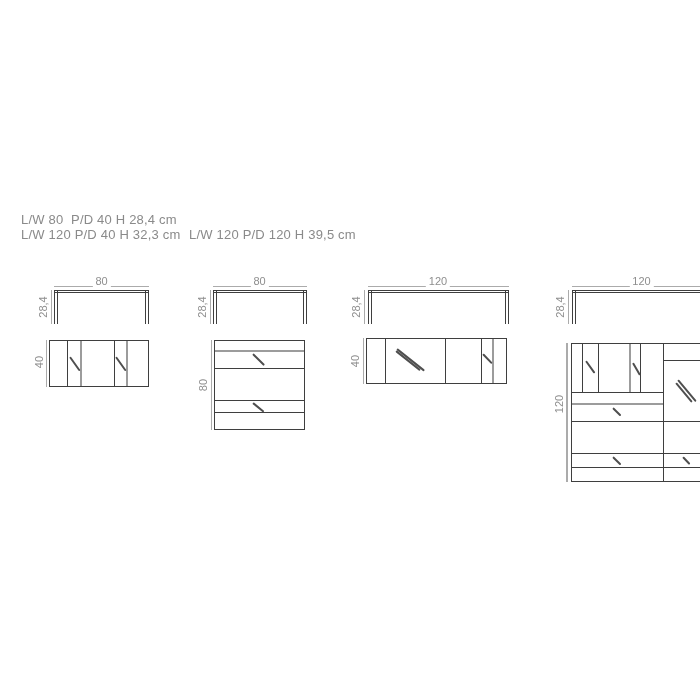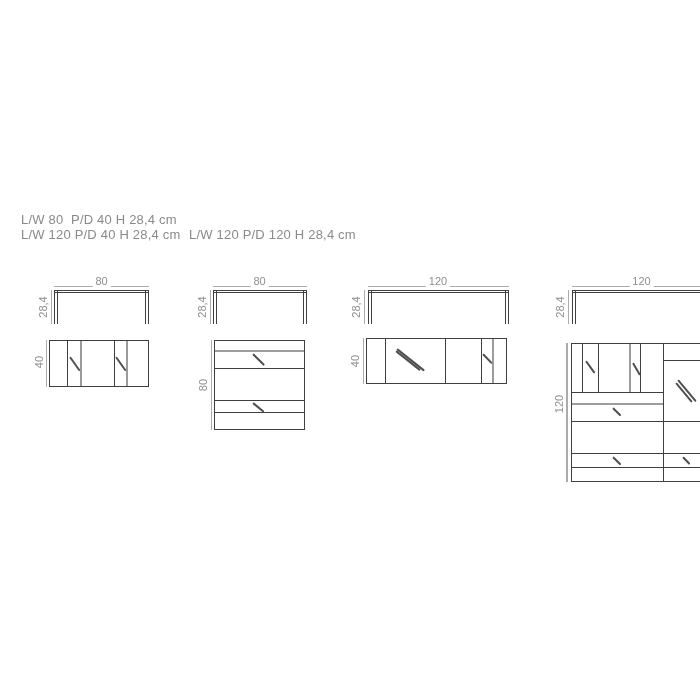--- a/index.html
+++ b/index.html
@@ -37,22 +37,22 @@
     position:absolute; font-size:13px; line-height:14.5px; color:#8a8a8a;
     white-space:pre; letter-spacing:0.2px;
   }
 </style>
 </head>
 <body>
 
 <div id="canvas">
 
   <div class="spec" style="left:3px; top:213px;">L/W 80  P/D 40 H 28,4 cm</div>
-  <div class="spec" style="left:3px; top:227.5px;">L/W 120 P/D 40 H 28,4 cm</div>
-  <div class="spec" style="left:171px; top:227.5px;">L/W 120 P/D 120 H 28,4 cm</div>
+  <div class="spec" style="left:3px; top:227.5px;">L/W 120 P/D 40 H 32,3 cm</div>
+  <div class="spec" style="left:171px; top:227.5px;">L/W 120 P/D 120 H 39,5 cm</div>
 
   <div class="dim" style="left:36px; top:285.6px; width:95px; height:1.2px;"></div>
   <div class="dlabel" style="left:83.5px; top:275px;">80</div>
   <div class="elev-top" style="left:36px; top:289.5px; width:95px;"></div>
   <div class="leg" style="left:36px; top:290px; height:34px;"></div>
   <div class="leg" style="left:127px; top:290px; height:34px;"></div>
   <div class="dim" style="left:32.5px; top:289.5px; width:1.2px; height:34.5px;"></div>
   <div class="vlabel" style="left:-25.5px; top:299.5px;">28,4</div>
 
   <div class="rect" style="left:31px; top:340px; width:99.5px; height:46.5px;"></div>

